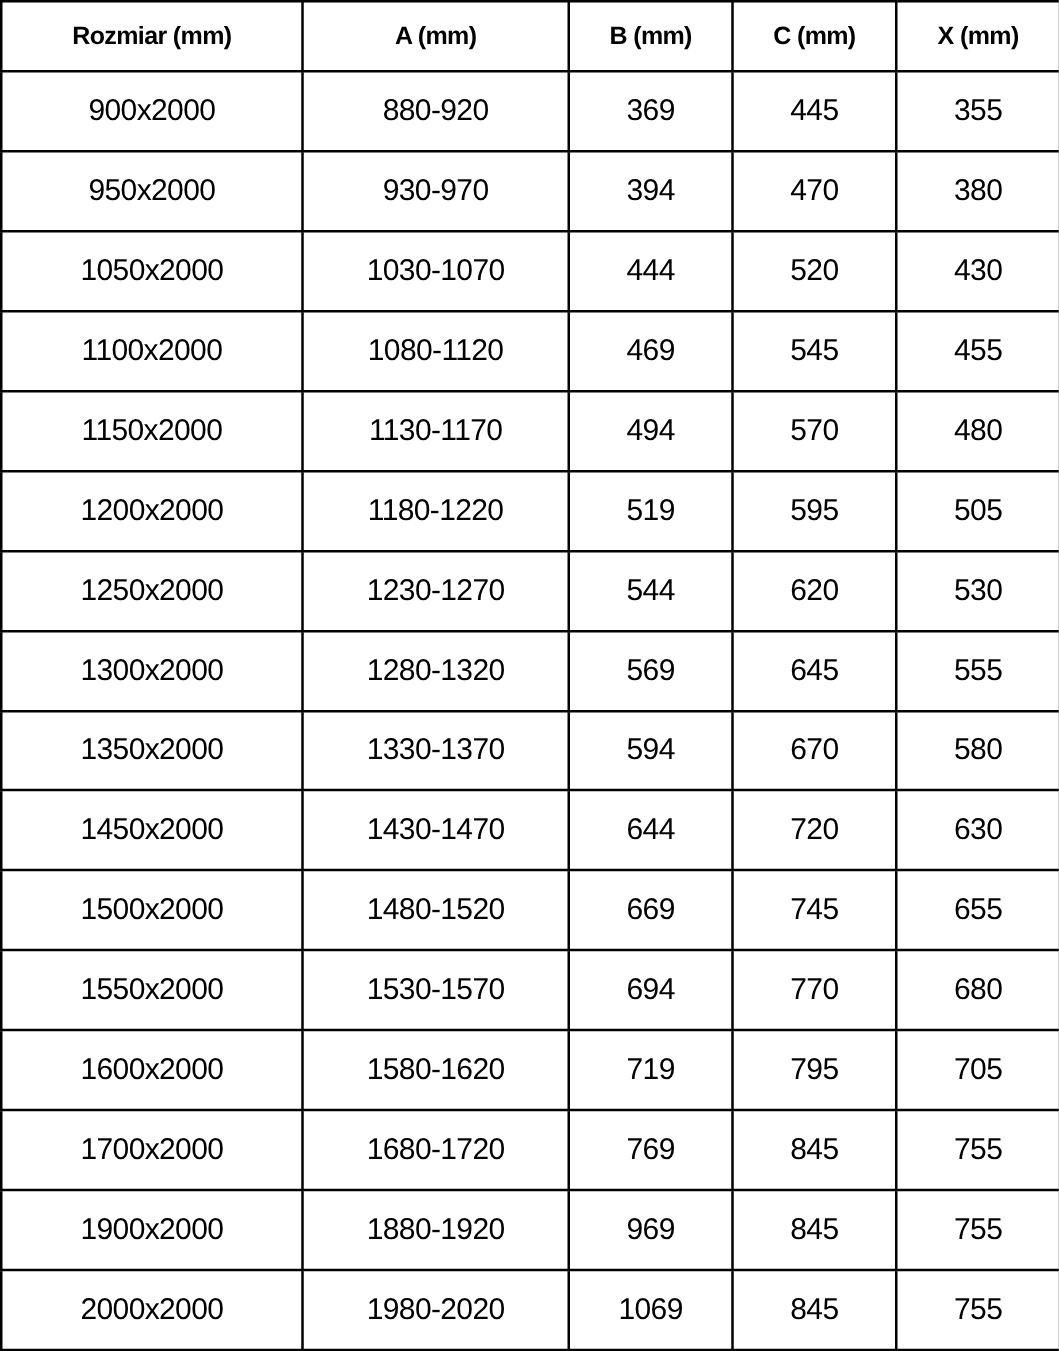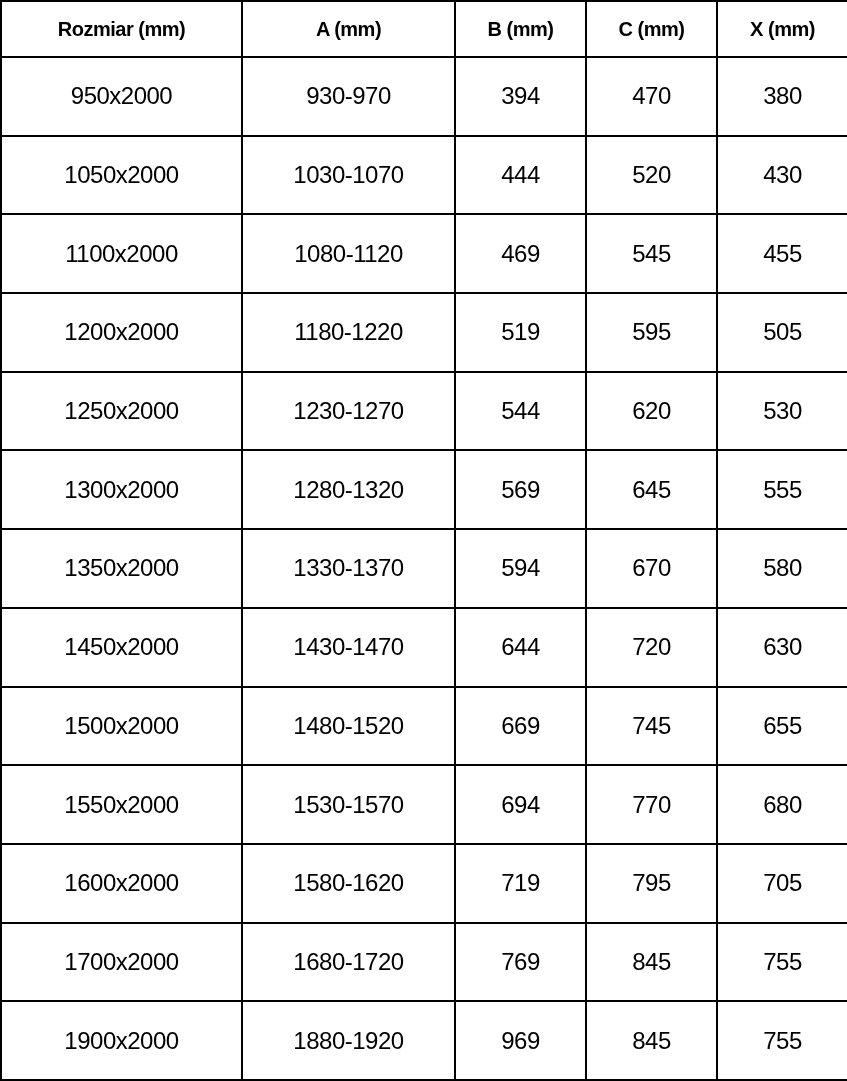--- a/index.html
+++ b/index.html
@@ -62,39 +62,53 @@
       <tr>
         <th>Rozmiar (mm)</th>
         <th>A (mm)</th>
         <th>B (mm)</th>
         <th>C (mm)</th>
         <th>X (mm)</th>
       </tr>
     </thead>
     <tbody>
         <tr>
+          <td>900x2000</td>
+          <td>880-920</td>
+          <td>369</td>
+          <td>445</td>
+          <td>355</td>
+        </tr>
+        <tr>
           <td>950x2000</td>
           <td>930-970</td>
           <td>394</td>
           <td>470</td>
           <td>380</td>
         </tr>
         <tr>
           <td>1050x2000</td>
           <td>1030-1070</td>
           <td>444</td>
           <td>520</td>
           <td>430</td>
         </tr>
         <tr>
           <td>1100x2000</td>
           <td>1080-1120</td>
           <td>469</td>
           <td>545</td>
           <td>455</td>
+        </tr>
+        <tr>
+          <td>1150x2000</td>
+          <td>1130-1170</td>
+          <td>494</td>
+          <td>570</td>
+          <td>480</td>
         </tr>
         <tr>
           <td>1200x2000</td>
           <td>1180-1220</td>
           <td>519</td>
           <td>595</td>
           <td>505</td>
         </tr>
         <tr>
           <td>1250x2000</td>
@@ -152,15 +166,22 @@
           <td>845</td>
           <td>755</td>
         </tr>
         <tr>
           <td>1900x2000</td>
           <td>1880-1920</td>
           <td>969</td>
           <td>845</td>
           <td>755</td>
         </tr>
+        <tr>
+          <td>2000x2000</td>
+          <td>1980-2020</td>
+          <td>1069</td>
+          <td>845</td>
+          <td>755</td>
+        </tr>
       </tbody>
   </table>
 </div>
 
 </body></html>

